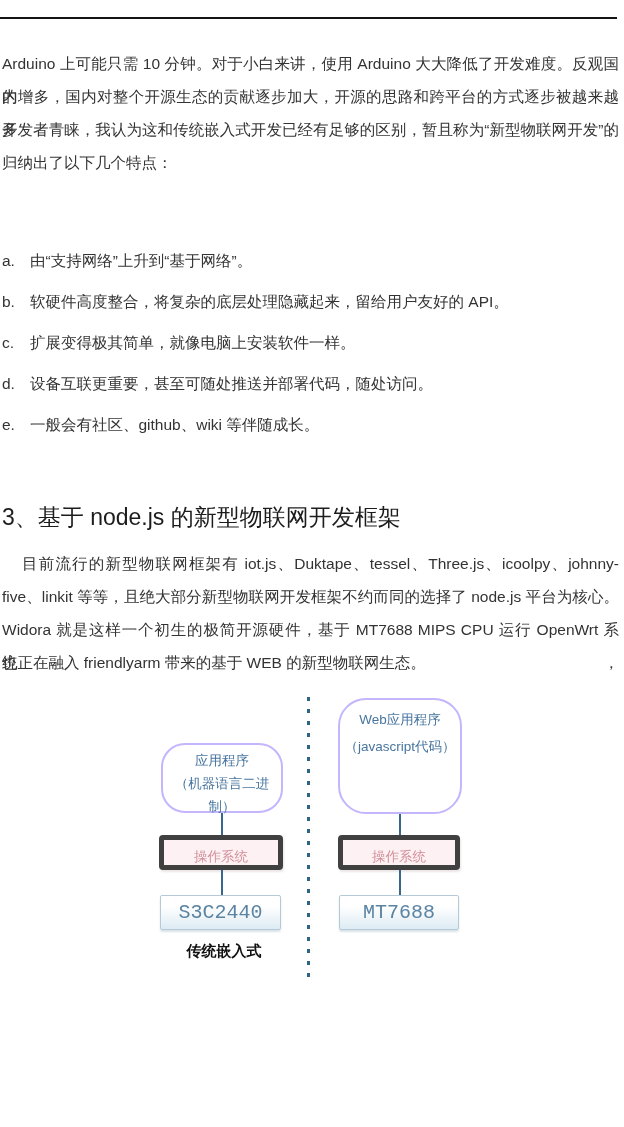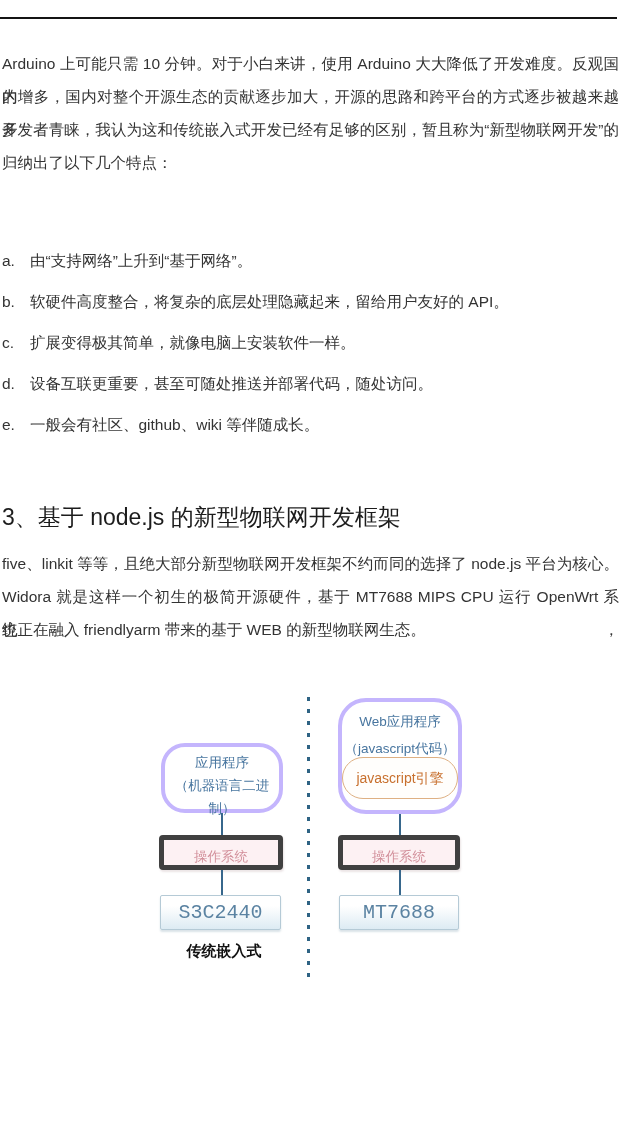--- a/index.html
+++ b/index.html
@@ -38,21 +38,21 @@
     font-size:23px;color:#1c1c1c;font-weight:400;line-height:32px;
   }
   
   .diagram{position:absolute;left:0;top:690px;width:624px;height:300px;}
   .dashline{
     position:absolute;left:307px;top:7px;width:3px;height:285px;
     background:repeating-linear-gradient(to bottom,#2e6384 0 4px,transparent 4px 12px);
   }
   .dbox{position:absolute;box-sizing:border-box;text-align:center;}
   .appbox{
-    background:#ffffff;border:4px solid #c4b5fd;
+    background:#ffffff;border:2px solid #c4b5fd;
     color:#47759f;font-size:13.5px;
   }
   .appbox-left{
     left:161px;top:53px;width:122px;height:70px;
     border-radius:24px;line-height:23px;padding-top:4px;
   }
   .appbox-right{
     left:338px;top:8px;width:124px;height:116px;
     border-radius:28px;line-height:27px;padding-top:6px;
   }
@@ -124,20 +124,21 @@
     </div>
     <div class="list-item">
       <span class="marker">e.</span>
       <span>一般会有社区、github、wiki 等伴随成长。</span>
     </div>
   </div>
 
   <div class="heading">3、基于 node.js 的新型物联网开发框架</div>
 
   <div class="para p2">
+    <div class="ln fill indent">目前流行的新型物联网框架有 iot.js、Duktape、tessel、Three.js、icoolpy、johnny-</div>
     <div class="ln fill">five、linkit 等等，且绝大部分新型物联网开发框架不约而同的选择了 node.js 平台为核心。</div>
     <div class="ln fill">Widora 就是这样一个初生的极简开源硬件，基于 MT7688  MIPS CPU 运行 OpenWrt 系统，</div>
     <div class="ln">也正在融入 friendlyarm 带来的基于 WEB 的新型物联网生态。</div>
   </div>
 
   <div class="diagram">
 
     <div class="dashline"></div>
 
     <div class="dbox appbox appbox-left">
@@ -148,21 +149,20 @@
     <div class="connector conn-l1"></div>
     <div class="dbox osbox osbox-left">操作系统</div>
     <div class="connector conn-l2"></div>
     <div class="dbox chipbox chipbox-left">S3C2440</div>
     <div class="caption caption-left">传统嵌入式</div>
 
     <div class="dbox appbox appbox-right">
       <div>Web应用程序</div>
       <div>（javascript代码）</div>
     </div>
-    <div class="dbox enginebox">javascript引擎</div>
     <div class="connector conn-r1"></div>
     <div class="dbox osbox osbox-right">操作系统</div>
     <div class="connector conn-r2"></div>
     <div class="dbox chipbox chipbox-right">MT7688</div>
 
   </div>
 
 </div>
 
 </body></html>

